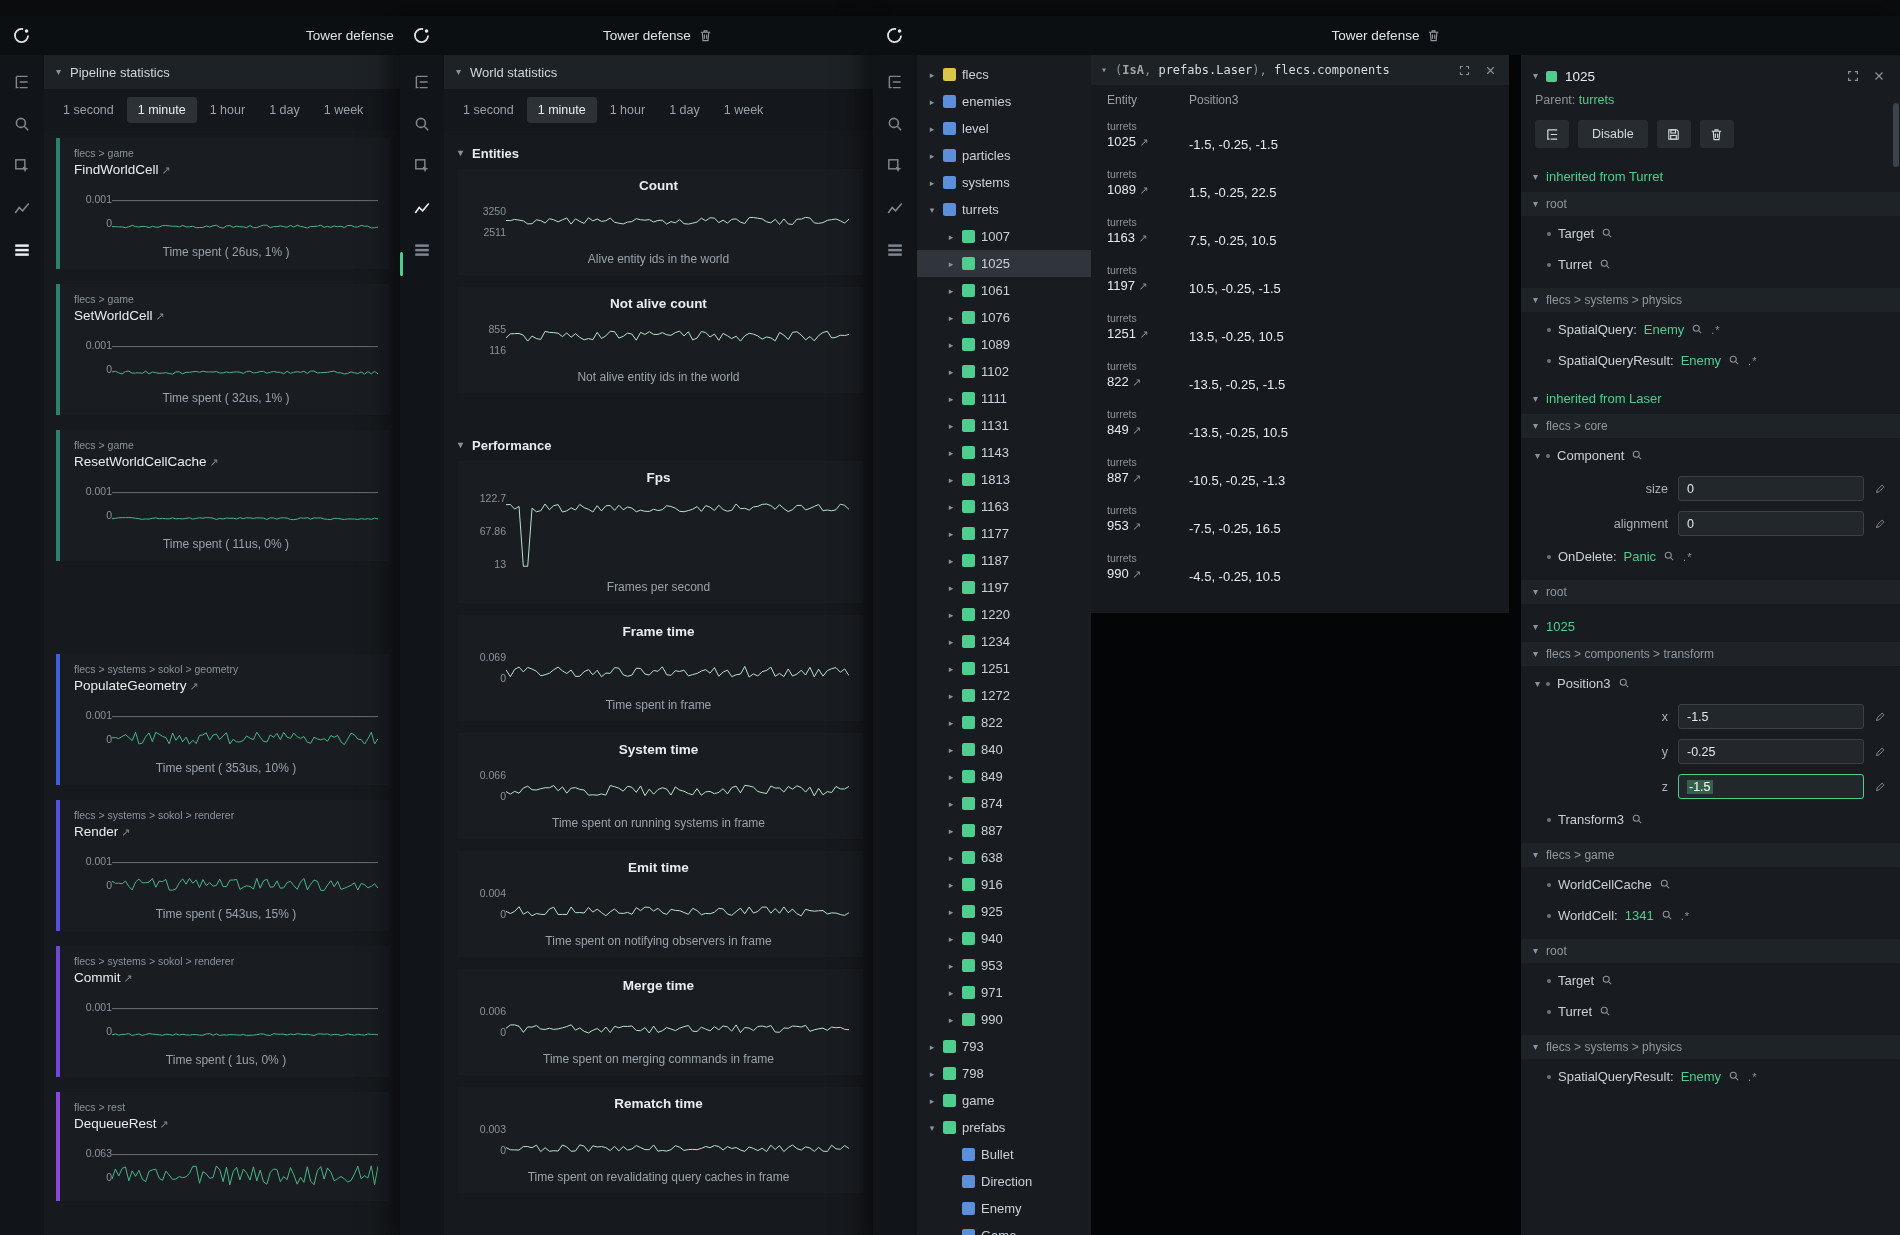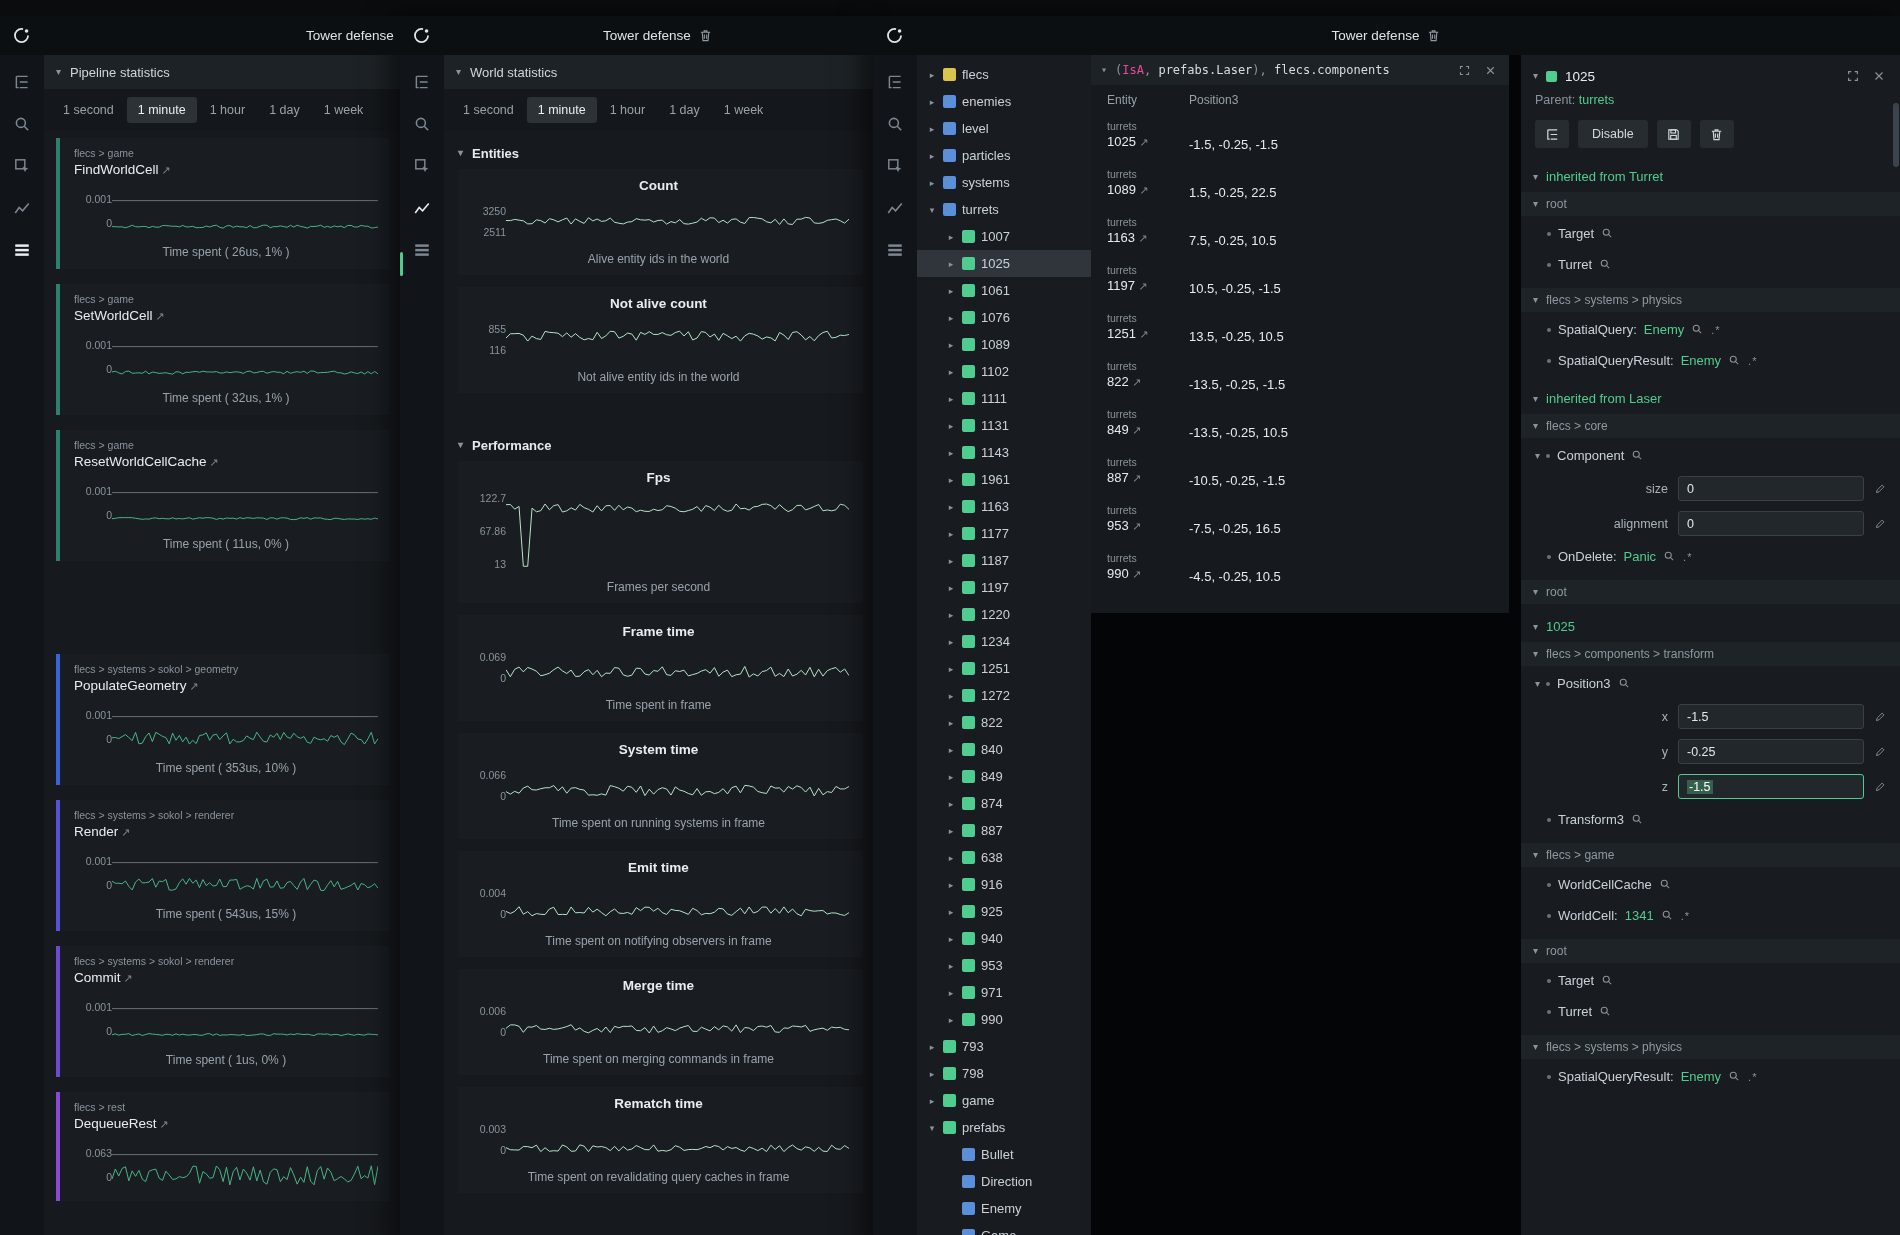--- a/index.html
+++ b/index.html
@@ -70,21 +70,21 @@
   .trow.selected{background:#2f353b;}
   .texp{width:10px;color:#8a939b;font-size:9px;flex:none;text-align:center;}
   .tsq{width:13px;height:13px;border-radius:2px;flex:none;}
   .tlabel{white-space:nowrap;}
 
   #query-panel{position:absolute;left:218px;top:39px;width:418px;height:558px;background:#16191d;z-index:2;}
   .qhead{height:30px;display:flex;align-items:center;gap:8px;padding:0 10px;background:#1d2226;
     font-family:"DejaVu Sans Mono",monospace;font-size:12px;}
   .qtext{flex:1;white-space:nowrap;overflow:hidden;}
   .qtext .p{color:#8a939b;}
-  .qtext .k{color:#ec4899;}
+  .qtext .k{color:#a3a3a3;font-weight:bold;}
   .qtext .n{color:#d6dde2;}
   .qicon{width:18px;height:18px;color:#8a939b;background:none;border:none;cursor:pointer;flex:none;}
   .qicon svg{width:13px;height:13px;display:block;margin:auto;}
   .qcols{display:grid;grid-template-columns:82px 1fr;padding:8px 0 4px 16px;font-size:12px;color:#97a0a8;}
   .qrow{display:grid;grid-template-columns:82px 1fr;padding-left:16px;height:48px;align-items:center;}
   .qgroup{font-size:10.5px;color:#8a939b;display:block;line-height:1.2;}
   .qid{font-size:13px;color:#e6ebef;line-height:1.25;}
   .qval{font-size:13px;color:#e6ebef;align-self:end;padding-bottom:7px;}
 
   #inspector{position:absolute;right:0;top:39px;bottom:0;width:379px;background:#181c20;
@@ -601,21 +601,21 @@
           <span class="tlabel">1131</span>
         </div>
         <div class="trow" style="padding-left: 29px;">
           <span class="texp">▸</span>
           <span class="tsq" style="background: rgb(79, 205, 142);"></span>
           <span class="tlabel">1143</span>
         </div>
         <div class="trow" style="padding-left: 29px;">
           <span class="texp">▸</span>
           <span class="tsq" style="background: rgb(79, 205, 142);"></span>
-          <span class="tlabel">1961</span>
+          <span class="tlabel">1813</span>
         </div>
         <div class="trow" style="padding-left: 29px;">
           <span class="texp">▸</span>
           <span class="tsq" style="background: rgb(79, 205, 142);"></span>
           <span class="tlabel">1163</span>
         </div>
         <div class="trow" style="padding-left: 29px;">
           <span class="texp">▸</span>
           <span class="tsq" style="background: rgb(79, 205, 142);"></span>
           <span class="tlabel">1177</span>
@@ -798,21 +798,21 @@
           <div class="qrow">
             <div class="qentity"><span class="qgroup">turrets</span><span class="qid">822 <span class="ext">↗</span></span></div>
             <span class="qval">-13.5, -0.25, -1.5</span>
           </div>
           <div class="qrow">
             <div class="qentity"><span class="qgroup">turrets</span><span class="qid">849 <span class="ext">↗</span></span></div>
             <span class="qval">-13.5, -0.25, 10.5</span>
           </div>
           <div class="qrow">
             <div class="qentity"><span class="qgroup">turrets</span><span class="qid">887 <span class="ext">↗</span></span></div>
-            <span class="qval">-10.5, -0.25, -1.5</span>
+            <span class="qval">-10.5, -0.25, -1.3</span>
           </div>
           <div class="qrow">
             <div class="qentity"><span class="qgroup">turrets</span><span class="qid">953 <span class="ext">↗</span></span></div>
             <span class="qval">-7.5, -0.25, 16.5</span>
           </div>
           <div class="qrow">
             <div class="qentity"><span class="qgroup">turrets</span><span class="qid">990 <span class="ext">↗</span></span></div>
             <span class="qval">-4.5, -0.25, 10.5</span>
           </div>
         </div>

